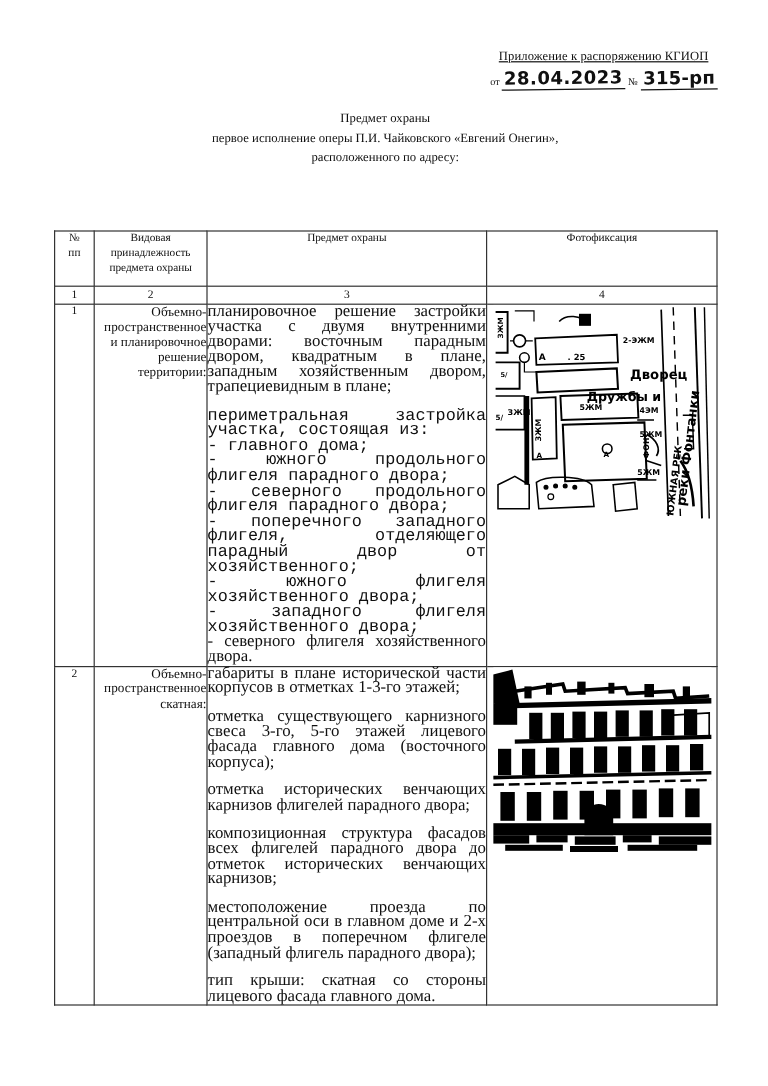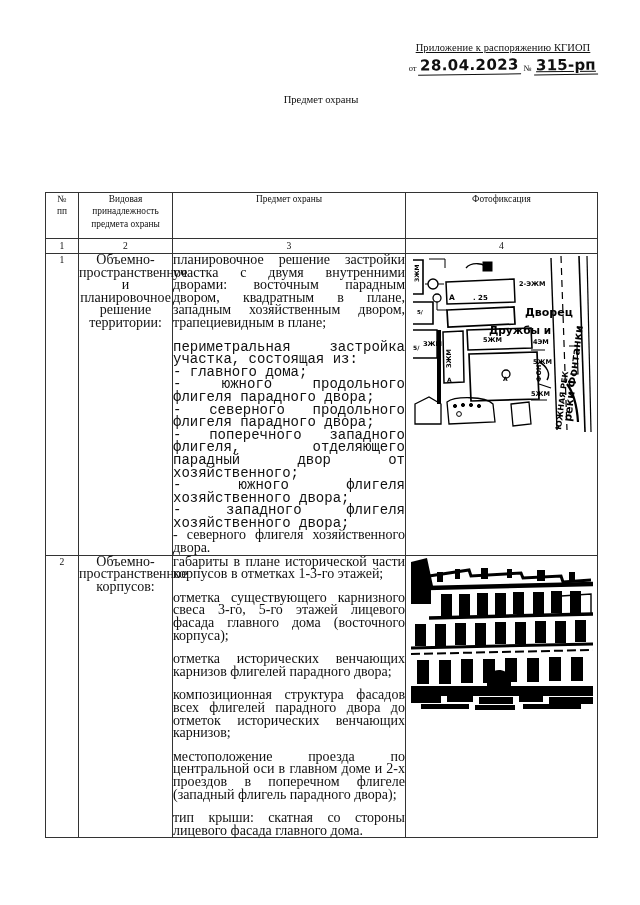--- a/index.html
+++ b/index.html
@@ -32,21 +32,21 @@
   .handwrite {
     font-family: "DejaVu Sans", sans-serif;
     font-size: 15px;
     font-weight: 600;
     letter-spacing: .4px;
     border-bottom: 1.1px solid #111;
     padding: 0 2px 0 2px;
     line-height: 1.05;
     transform: rotate(-0.7deg);
   }
-  .handwrite.num { letter-spacing: .2px; text-decoration: underline; }
+  .handwrite.num { letter-spacing: .2px; }
 
   
   .title-block {
     position: absolute;
     left: 48px; top: 92px;
     width: 546px;
     text-align: center;
     font-size: 10.6px;
     line-height: 16.2px;
   }
@@ -85,22 +85,22 @@
     padding: 1px 0 2px 0;
     height: 14px;
   }
 
   .cell-num {
     text-align: center;
     font-size: 9.6px;
     padding-top: 7px;
   }
   .cell-kind {
-    text-align: center;
-    font-size: 14px;
+    text-align: right;
+    font-size: 11px;
     line-height: 12.6px;
     padding: 7px 4px 4px 4px;
   }
   .cell-subject {
     text-align: justify;
     text-justify: inter-word;
     font-size: 14px;
     line-height: 12.6px;
     padding: 7px 6px 8px 6px;
     hyphens: none;
@@ -123,20 +123,22 @@
   <div class="stamp-row">
     <span class="stamp-ot">от</span>
     <span class="handwrite">28.04.2023</span>
     <span class="stamp-no">№</span>
     <span class="handwrite num">315-рп</span>
   </div>
 </div>
 
 <div class="title-block">
   <div>Предмет охраны</div>
+  <div>первое исполнение оперы П.И. Чайковского «Евгений Онегин»,</div>
+  <div>расположенного по адресу:</div>
 </div>
 
 <table class="doc-table">
   <colgroup>
     <col class="c1">
       <col class="c2">
       <col class="c3">
       <col class="c4">
   </colgroup>
   <thead>
@@ -255,21 +257,21 @@
           </svg>
         </div>
       </td>
     </tr>
 
     <tr>
       <td class="cell-num">2</td>
       <td class="cell-kind">
         <span>Объемно-</span><br>
         <span>пространственное</span><br>
-        <span>корпусов:</span>
+        <span>скатная:</span>
       </td>
       <td class="cell-subject">
         <p>габариты в плане исторической части корпусов в отметках 1-3-го этажей;</p>
         <p>отметка существующего карнизного свеса 3-го, 5-го этажей лицевого фасада главного дома (восточного корпуса);</p>
         <p>отметка исторических венчающих карнизов флигелей парадного двора;</p>
         <p>композиционная структура фасадов всех флигелей парадного двора до отметок исторических венчающих карнизов;</p>
         <p>местоположение проезда по центральной оси в главном доме и 2-х проездов в поперечном флигеле (западный флигель парадного двора);</p>
         <p>тип крыши: скатная со стороны лицевого фасада главного дома.</p>
       </td>
       <td class="cell-photo">

